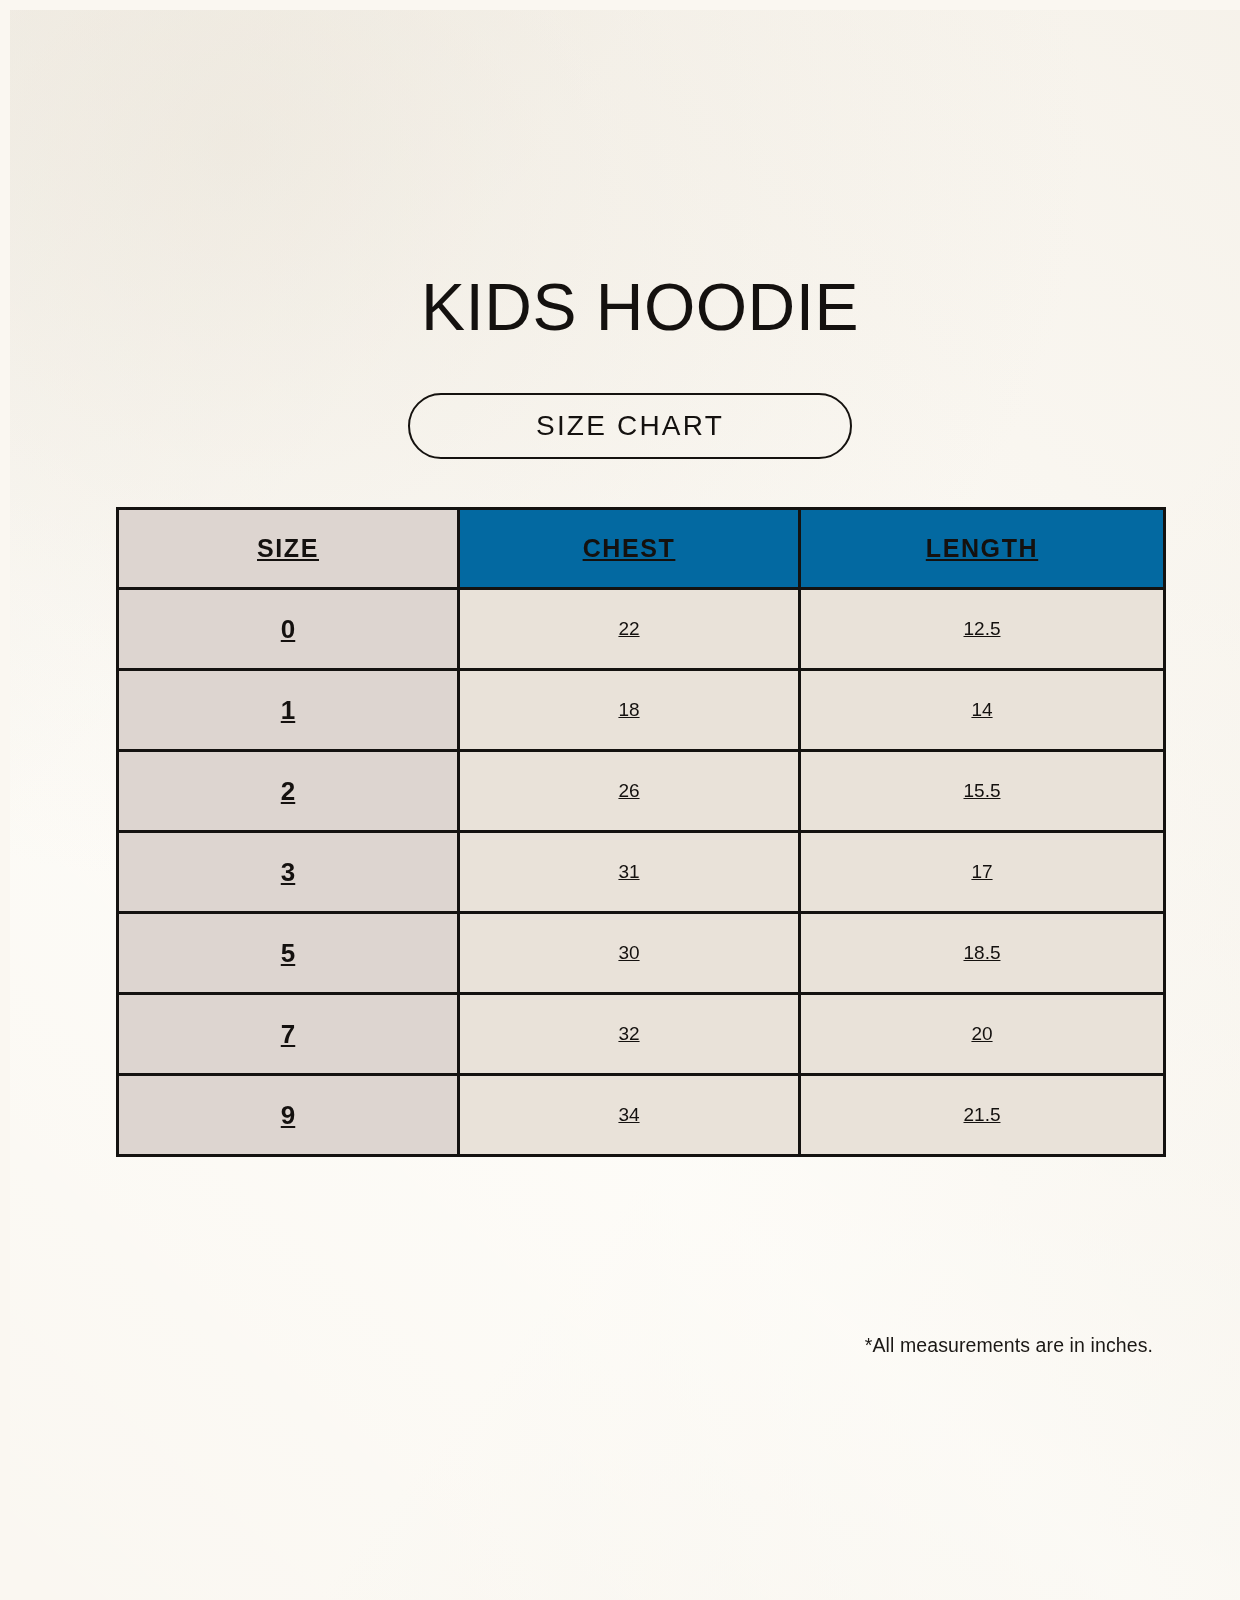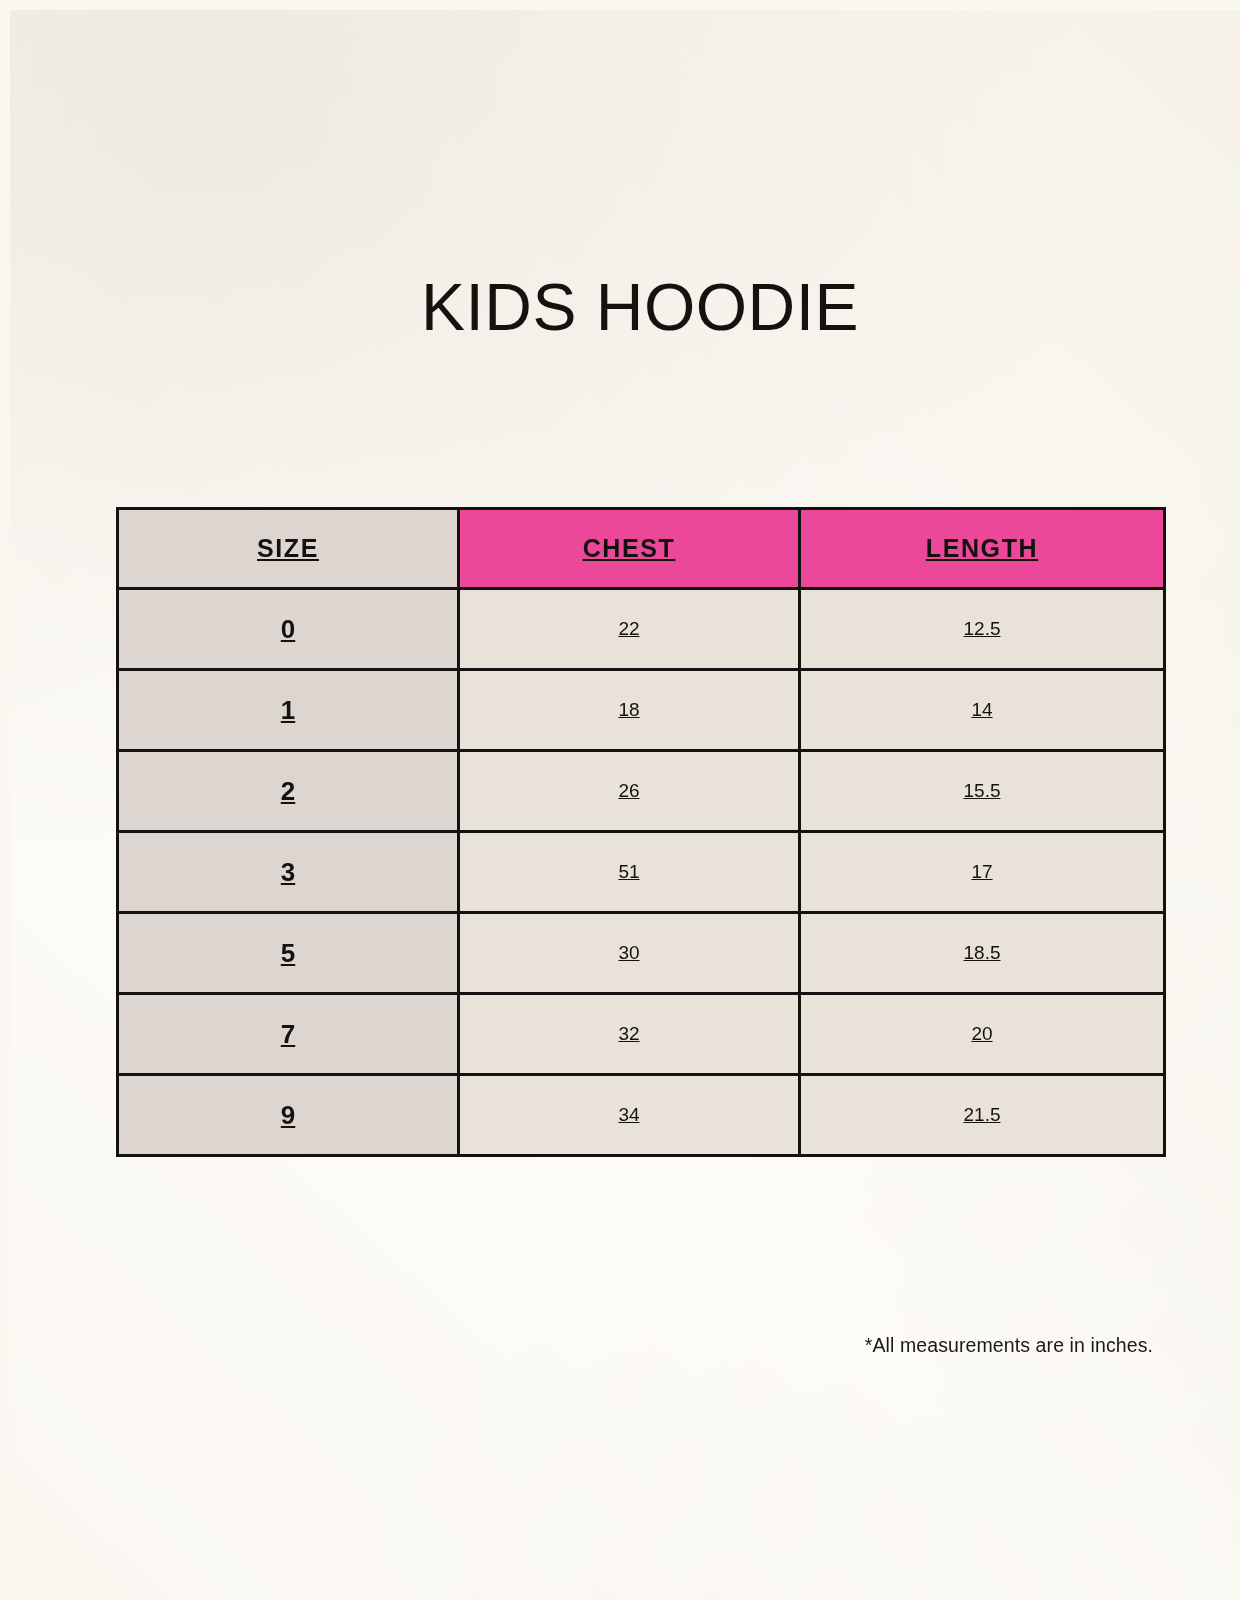--- a/index.html
+++ b/index.html
@@ -94,21 +94,21 @@
   }
 
   #size-table thead th {
     height:80px;
     font-size:25px;
     font-weight:700;
     letter-spacing:1.6px;
   }
   th.head-size   { background:#ddd5d0; }
   th.head-chest,
-  th.head-length { background:#ec4899; }
+  th.head-length { background:#0369a1; }
 
   #size-table tbody td { height:81px; }
   td.cell-size {
     background:#ddd5d0;
     font-size:26px;
     font-weight:700;
   }
   td.cell-val {
     background:#e9e2d9;
     font-size:19px;
@@ -130,20 +130,23 @@
 <body>
 
 <div id="bg-shade-a"></div>
 <div id="bg-shade-b"></div>
 <div id="bg-shade-c"></div>
 
 <div id="page">
 
   <h1 id="page-title">KIDS HOODIE</h1>
 
+  <div id="size-chart-pill">
+    <span>SIZE CHART</span>
+  </div>
 
   <table id="size-table">
     <colgroup>
       <col class="c-size">
         <col class="c-chest">
         <col class="c-length">
     </colgroup>
     <thead>
       <tr>
         <th class="head-size">SIZE</th>
@@ -162,21 +165,21 @@
           <td class="cell-val">18</td>
           <td class="cell-val">14</td>
         </tr>
         <tr>
           <td class="cell-size">2</td>
           <td class="cell-val">26</td>
           <td class="cell-val">15.5</td>
         </tr>
         <tr>
           <td class="cell-size">3</td>
-          <td class="cell-val">51</td>
+          <td class="cell-val">31</td>
           <td class="cell-val">17</td>
         </tr>
         <tr>
           <td class="cell-size">5</td>
           <td class="cell-val">30</td>
           <td class="cell-val">18.5</td>
         </tr>
         <tr>
           <td class="cell-size">7</td>
           <td class="cell-val">32</td>

